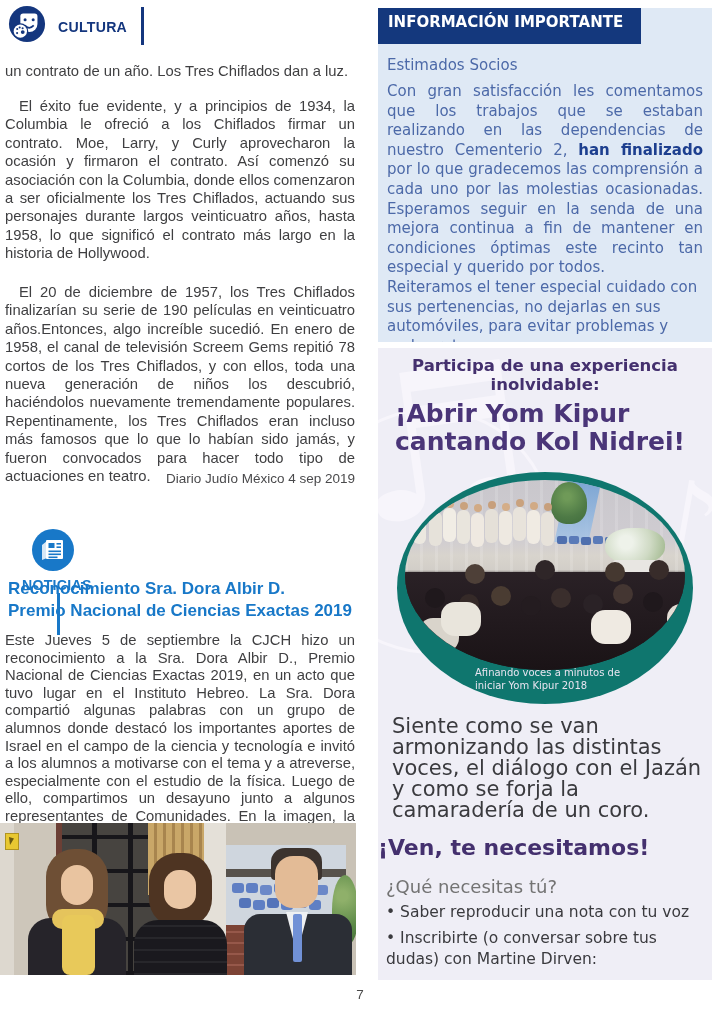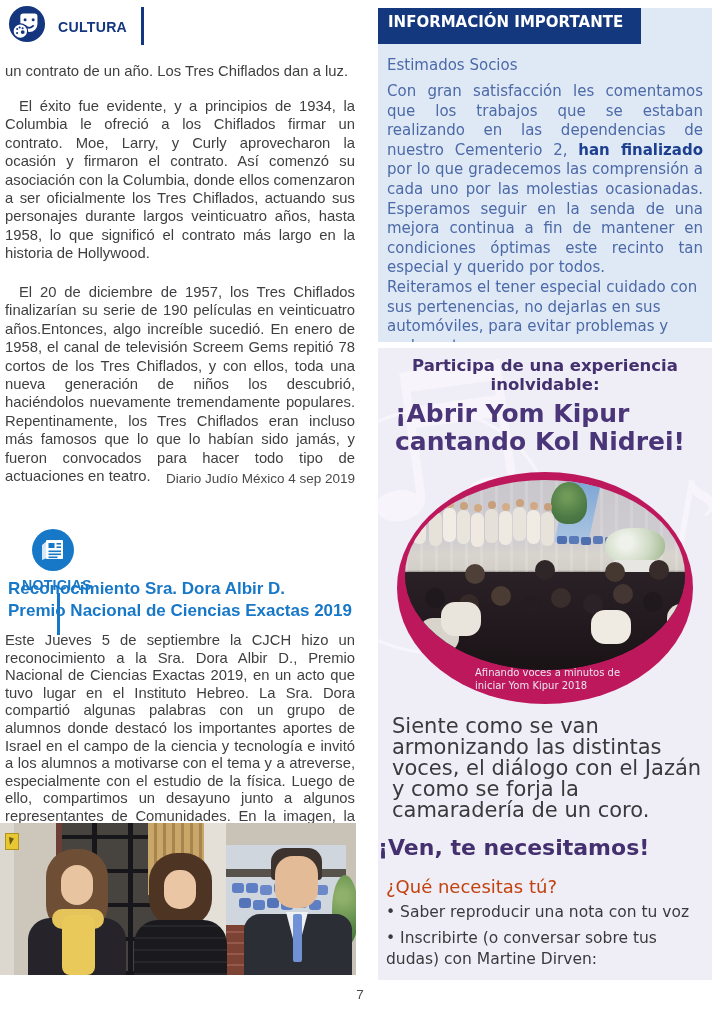--- a/index.html
+++ b/index.html
@@ -87,21 +87,21 @@
             font-family:"DejaVu Sans",sans-serif;overflow:hidden;}
   .wm{position:absolute;color:#f7f5fb;pointer-events:none;}
   .wm1{font-size:200px;left:-28px;top:-20px;transform:rotate(-8deg);}
   .wm2{font-size:110px;right:-8px;top:110px;transform:rotate(10deg);}
   .wm3{width:240px;height:240px;border:3px solid #f7f5fb;border-radius:50%;left:-70px;top:60px;}
   .kicker{position:relative;margin:8px 0 0;text-align:center;font-weight:bold;
           font-size:16.5px;color:#44306e;}
   .yk-title{position:relative;margin:6px auto 0;width:300px;font-weight:bold;
             font-size:25px;line-height:28px;color:#4a3578;}
   .circle-photo{position:relative;margin:16px auto 0;width:296px;height:232px;
-                border-radius:50%;background:#be185d;overflow:hidden;}
+                border-radius:50%;background:#0f766e;overflow:hidden;}
   .circle-img{position:absolute;left:8px;top:8px;width:280px;height:190px;border-radius:50%;
               overflow:hidden;background:linear-gradient(180deg,#c9c7cc 0,#cfccd1 58px,#d8d4cd 76px,#d2cec8 90px,#2a2126 96px,#1c1518 100%);}
   .ci{position:absolute;}
   .ci-curtain{left:0;top:0;width:280px;height:92px;
      background:repeating-linear-gradient(90deg,rgba(255,255,255,.14) 0 3px,transparent 3px 15px);}
   .ci-streak{left:156px;top:0;width:34px;height:62px;background:linear-gradient(#6f9fd4,#a5c4e6);
      transform:skewX(-12deg);opacity:.85;}
   .ci-plant{left:146px;top:2px;width:36px;height:42px;border-radius:50% 50% 42% 42%;
      background:radial-gradient(circle at 45% 35%,#6f9a58 10%,#4e7a46 60%,#3f6b3c 100%);}
   .ci-chairs{left:152px;top:56px;width:10px;height:8px;border-radius:2px;background:#4f6fae;
@@ -119,21 +119,21 @@
   .ci-heads{left:20px;top:108px;width:20px;height:20px;border-radius:50%;background:#1f181c;
      box-shadow:34px 6px #352a28,66px -2px #4a3c32,96px 8px #241c20,126px 0 #3a2e2c,158px 6px #2a2226,
        188px -4px #443632,218px 4px #1f181c,40px -24px #4e4038,110px -28px #2f2628,
        180px -26px #453830,224px -28px #382c2a;}
   .ci-shawls{left:36px;top:122px;width:40px;height:34px;border-radius:14px;background:#e9e5dc;
      box-shadow:150px 8px #efeae2,226px 2px #e4dfd6,-22px 16px #d9d4cb;}
   .circle-caption{position:absolute;left:78px;bottom:12px;width:150px;margin:0;
                   font-size:10px;line-height:13px;color:#e8e4f0;}
   .yk-para{position:relative;margin:12px 0 0 14px;width:318px;font-size:21px;line-height:21px;color:#3a3a3e;}
   .yk-cta{position:relative;margin:14px 0 0;font-weight:bold;font-size:22px;color:#44306e;}
-  .yk-question{position:relative;margin:16px 0 0 8px;font-size:18px;color:#c2410c;}
+  .yk-question{position:relative;margin:16px 0 0 8px;font-size:18px;color:#737373;}
   .yk-bullet{position:relative;margin:5px 0 0 8px;width:320px;font-size:15.5px;line-height:21px;color:#3a3a3e;}
 
   .page-number{position:absolute;left:0;top:987px;width:720px;text-align:center;
                font-size:13.5px;color:#4a4a4a;}
 </style>
 </head>
 <body>
 
 <div class="page">
 

